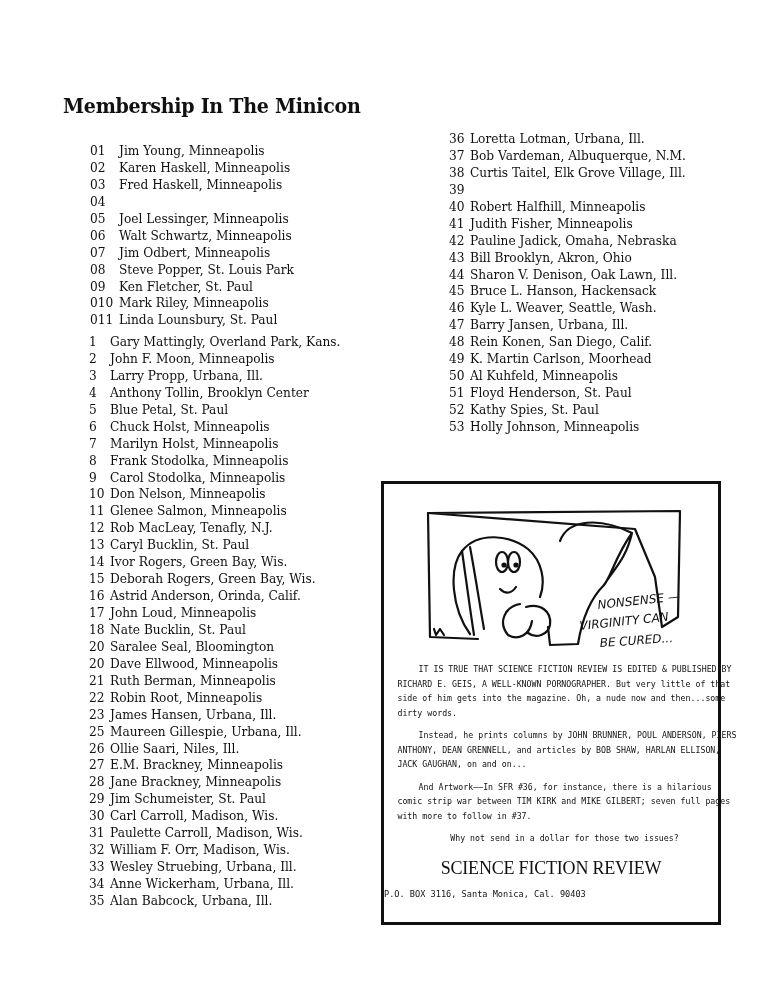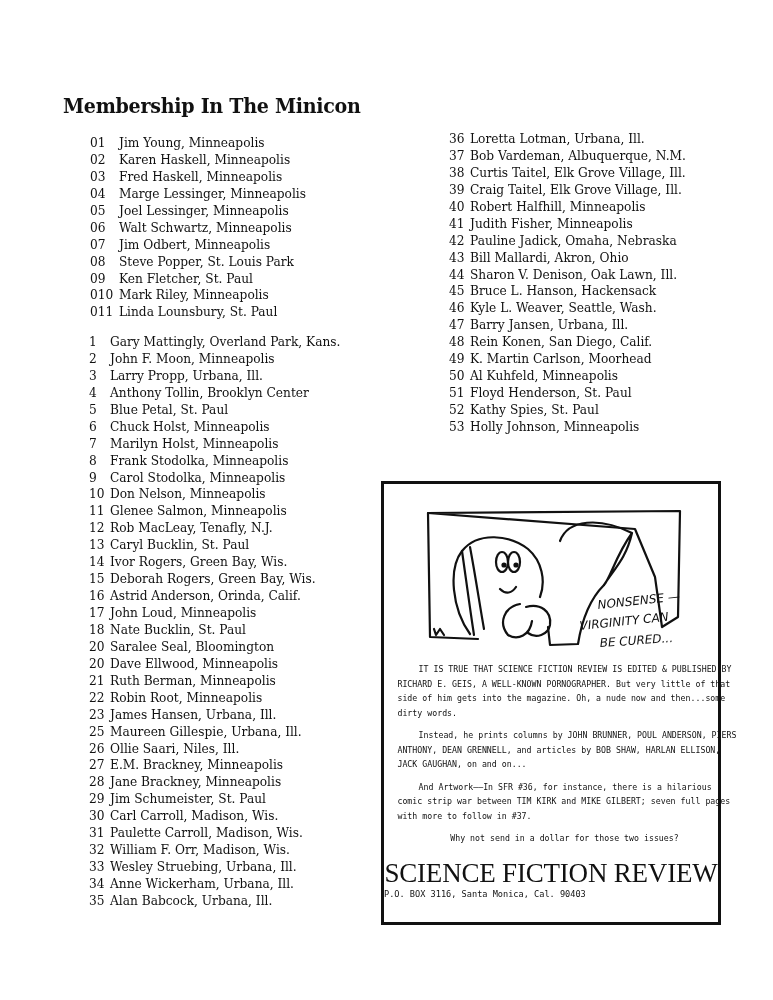--- a/index.html
+++ b/index.html
@@ -2,32 +2,32 @@
 <html><head>
 <meta charset="utf-8">
 <style>
   html, body { margin: 0; padding: 0; background: #ffffff; }
   body { width: 773px; height: 1000px; position: relative; overflow: hidden; color: #111; font-family: "DejaVu Serif", serif; }
   .title { position: absolute; left: 63px; top: 94px; font-family: "DejaVu Serif", serif; font-weight: bold; font-size: 20.5px; letter-spacing: -0.3px; transform: scaleX(0.93); transform-origin: left top; }
   .list { position: absolute; margin: 0; padding: 0; list-style: none; font-family: "DejaVu Serif", serif; font-size: 12.2px; }
   .list li { height: 16.95px; line-height: 16.95px; white-space: nowrap; display: flex; }
   .num { display: inline-block; }
   .name { display: inline-block; }
-  #founders { left: 90px; top: 135px; }
+  #founders { left: 90px; top: 143px; }
   #founders .num { width: 29px; }
   #members-left { left: 89px; top: 334px; }
   #members-left .num { width: 21px; }
   #members-right { left: 449px; top: 131px; }
   #members-right .num { width: 21px; }
   .ad-box { position: absolute; left: 381px; top: 481px; width: 334px; height: 438px; border: 3px solid #111; }
   .cartoon { position: absolute; left: 16px; top: 5px; width: 300px; height: 175px; }
   .ad-text { position: absolute; left: 0; top: 178px; width: 376px; font-family: "DejaVu Sans Mono", monospace; font-size: 8.6px; line-height: 14.5px; text-align: left; }
   .ad-para { margin: 0 0 8px 0; padding: 0 8px 0 14px; text-indent: 22px; transform: scaleX(0.96); transform-origin: left top; white-space: normal; }
   .ad-para.center { text-align: center; text-indent: 0; padding: 0; }
-  .brand { position: absolute; left: 0; top: 374px; width: 334px; text-align: center; font-family: "Liberation Serif", serif; font-size: 27px; letter-spacing: -0.2px; }
+  .brand { position: absolute; left: 0; top: 374px; width: 334px; text-align: center; font-family: "Liberation Serif", serif; font-size: 18px; letter-spacing: -0.2px; }
   .address { position: absolute; left: 0; top: 405px; width: 334px; text-align: left; font-family: "DejaVu Sans Mono", monospace; font-size: 8.6px; }
   .cartoon-caption { font-family: "DejaVu Sans", sans-serif; font-style: italic; font-size: 12px; fill: #111; }
 </style>
 </head>
 <body>
 
 <h1 class="title" style="margin:0;">Membership In The Minicon</h1>
 
 <ul class="list" id="founders">
     <li>
@@ -37,21 +37,20 @@
     <li>
       <span class="num">02</span>
       <span class="name">Karen Haskell, Minneapolis</span>
     </li>
     <li>
       <span class="num">03</span>
       <span class="name">Fred Haskell, Minneapolis</span>
     </li>
     <li>
       <span class="num">04</span>
-      <span class="name">Marge Lessinger, Minneapolis</span>
     </li>
     <li>
       <span class="num">05</span>
       <span class="name">Joel Lessinger, Minneapolis</span>
     </li>
     <li>
       <span class="num">06</span>
       <span class="name">Walt Schwartz, Minneapolis</span>
     </li>
     <li>
@@ -221,37 +220,36 @@
     <li>
       <span class="num">37</span>
       <span class="name">Bob Vardeman, Albuquerque, N.M.</span>
     </li>
     <li>
       <span class="num">38</span>
       <span class="name">Curtis Taitel, Elk Grove Village, Ill.</span>
     </li>
     <li>
       <span class="num">39</span>
-      <span class="name">Craig Taitel, Elk Grove Village, Ill.</span>
     </li>
     <li>
       <span class="num">40</span>
       <span class="name">Robert Halfhill, Minneapolis</span>
     </li>
     <li>
       <span class="num">41</span>
       <span class="name">Judith Fisher, Minneapolis</span>
     </li>
     <li>
       <span class="num">42</span>
       <span class="name">Pauline Jadick, Omaha, Nebraska</span>
     </li>
     <li>
       <span class="num">43</span>
-      <span class="name">Bill Mallardi, Akron, Ohio</span>
+      <span class="name">Bill Brooklyn, Akron, Ohio</span>
     </li>
     <li>
       <span class="num">44</span>
       <span class="name">Sharon V. Denison, Oak Lawn, Ill.</span>
     </li>
     <li>
       <span class="num">45</span>
       <span class="name">Bruce L. Hanson, Hackensack</span>
     </li>
     <li>

